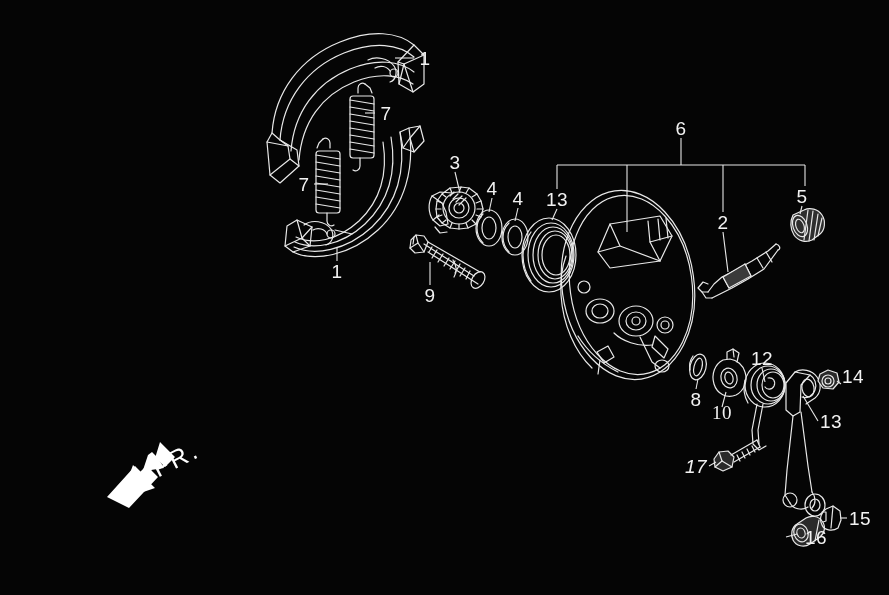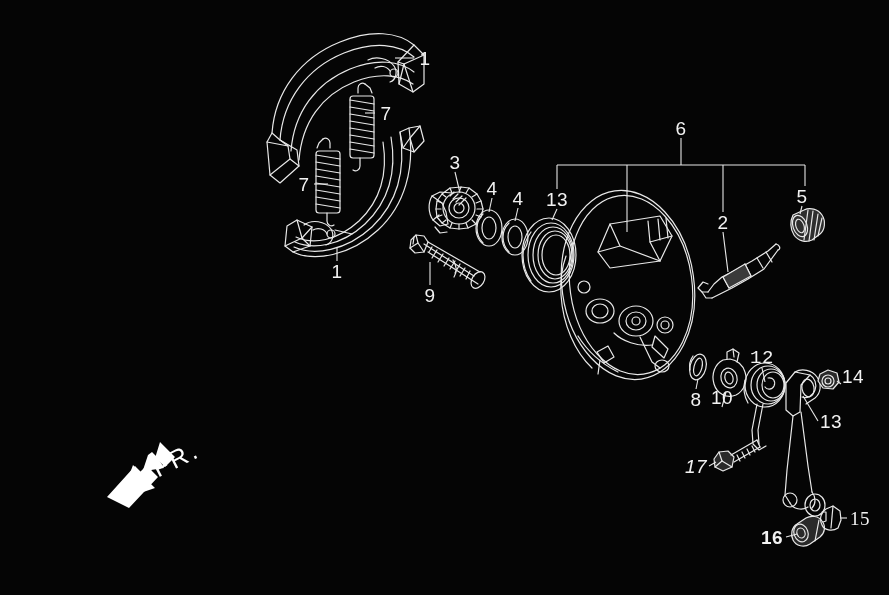--- a/index.html
+++ b/index.html
@@ -374,21 +374,21 @@
   <div class="callout" style="left:337px; top:271px;">1</div>
   <div class="callout" style="left:455px; top:162px;">3</div>
   <div class="callout" style="left:430px; top:295px;">9</div>
   <div class="callout" style="left:492px; top:188px;">4</div>
   <div class="callout" style="left:518px; top:198px;">4</div>
   <div class="callout" style="left:557px; top:199px;">13</div>
   <div class="callout" style="left:681px; top:128px;">6</div>
   <div class="callout" style="left:723px; top:222px;">2</div>
   <div class="callout" style="left:802px; top:196px;">5</div>
   <div class="callout" style="left:696px; top:399px;">8</div>
-  <div class="callout" style="left:722px; top:397px;">10</div>
-  <div class="callout" style="left:762px; top:358px;font-family:Liberation Mono, monospace;">12</div>
+  <div class="callout" style="left:722px; top:412px;font-family:Liberation Serif, serif;">10</div>
+  <div class="callout" style="left:762px; top:358px;">12</div>
   <div class="callout" style="left:853px; top:376px;">14</div>
   <div class="callout" style="left:831px; top:421px;">13</div>
   <div class="callout" style="left:696px; top:466px;font-style:italic;">17</div>
-  <div class="callout" style="left:772px; top:537px;font-weight:bold;">16</div>
-  <div class="callout" style="left:860px; top:518px;font-family:Liberation Serif, serif;">15</div>
+  <div class="callout" style="left:816px; top:537px;">16</div>
+  <div class="callout" style="left:860px; top:518px;">15</div>
 
 </div>
 
 </body></html>

